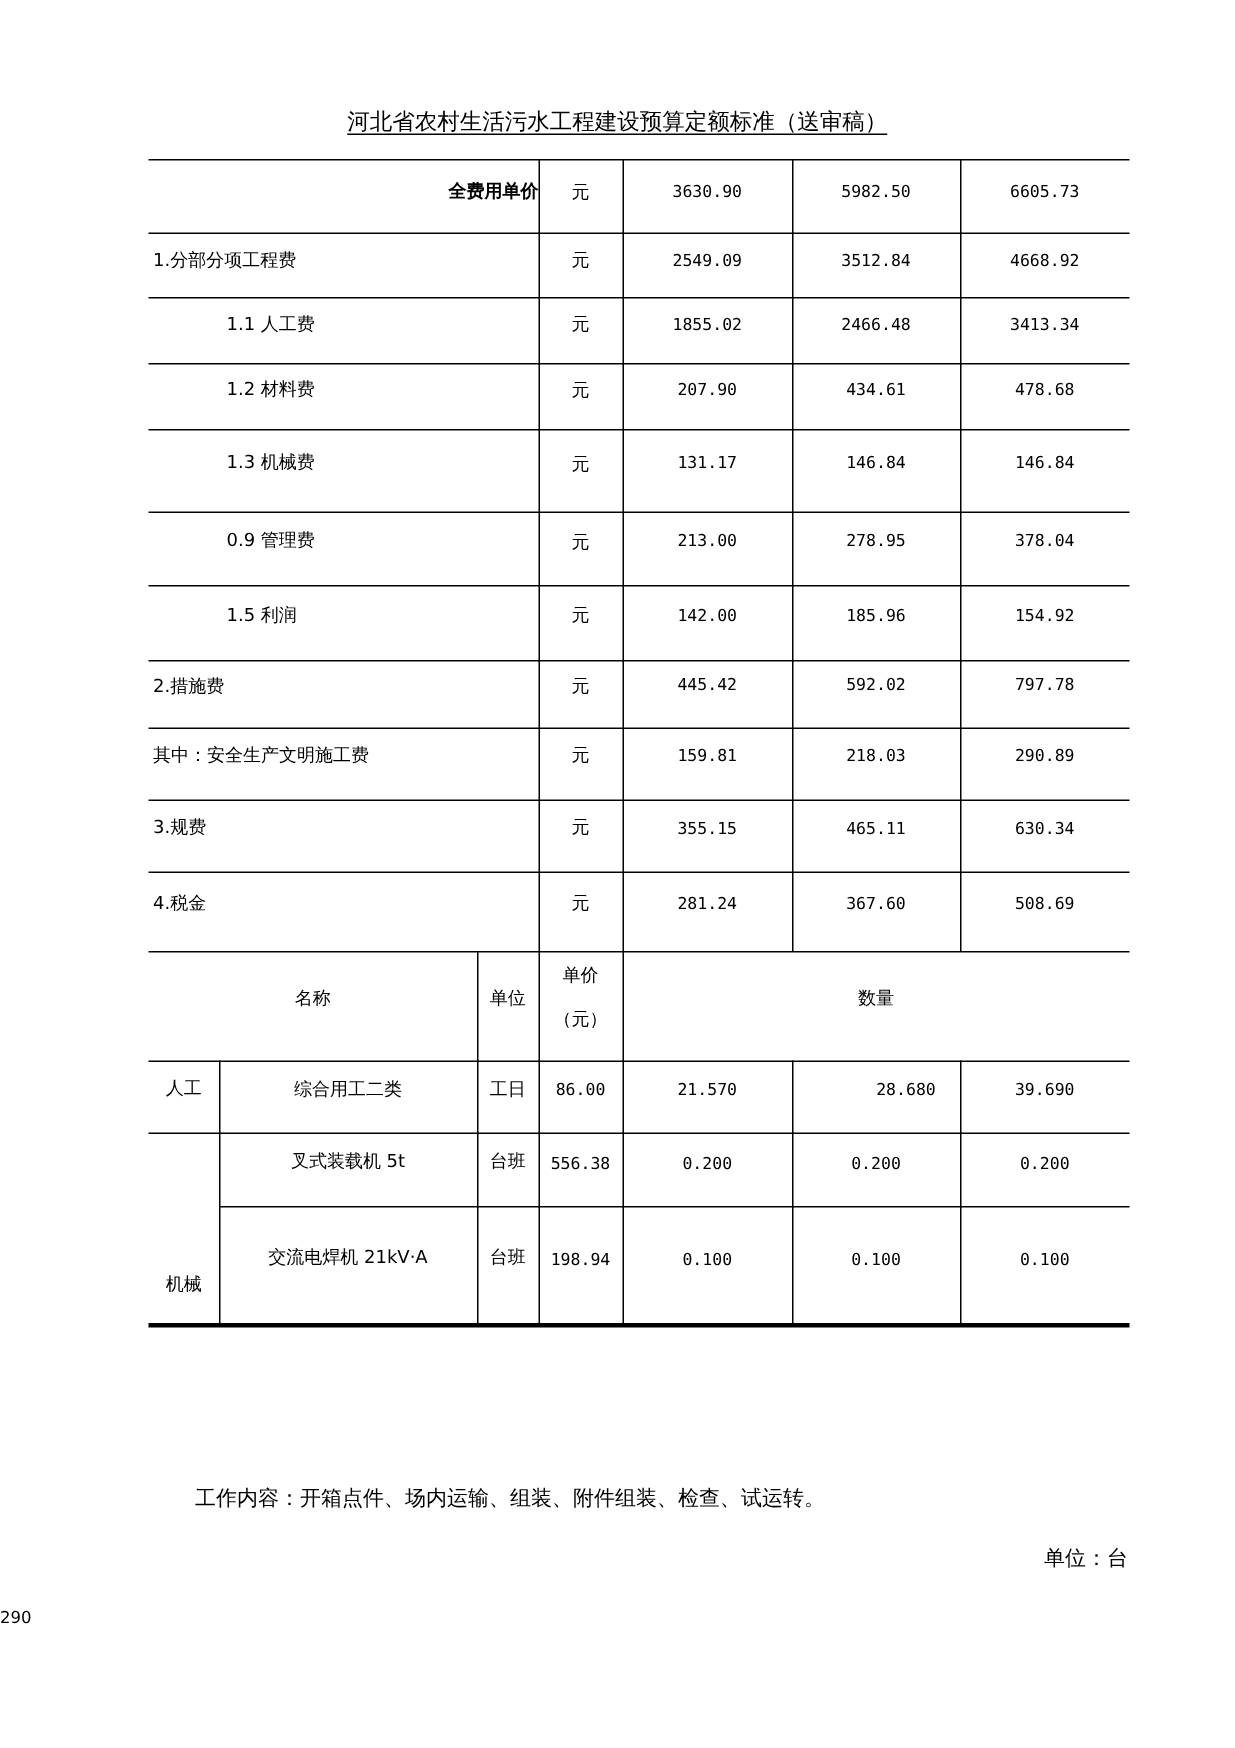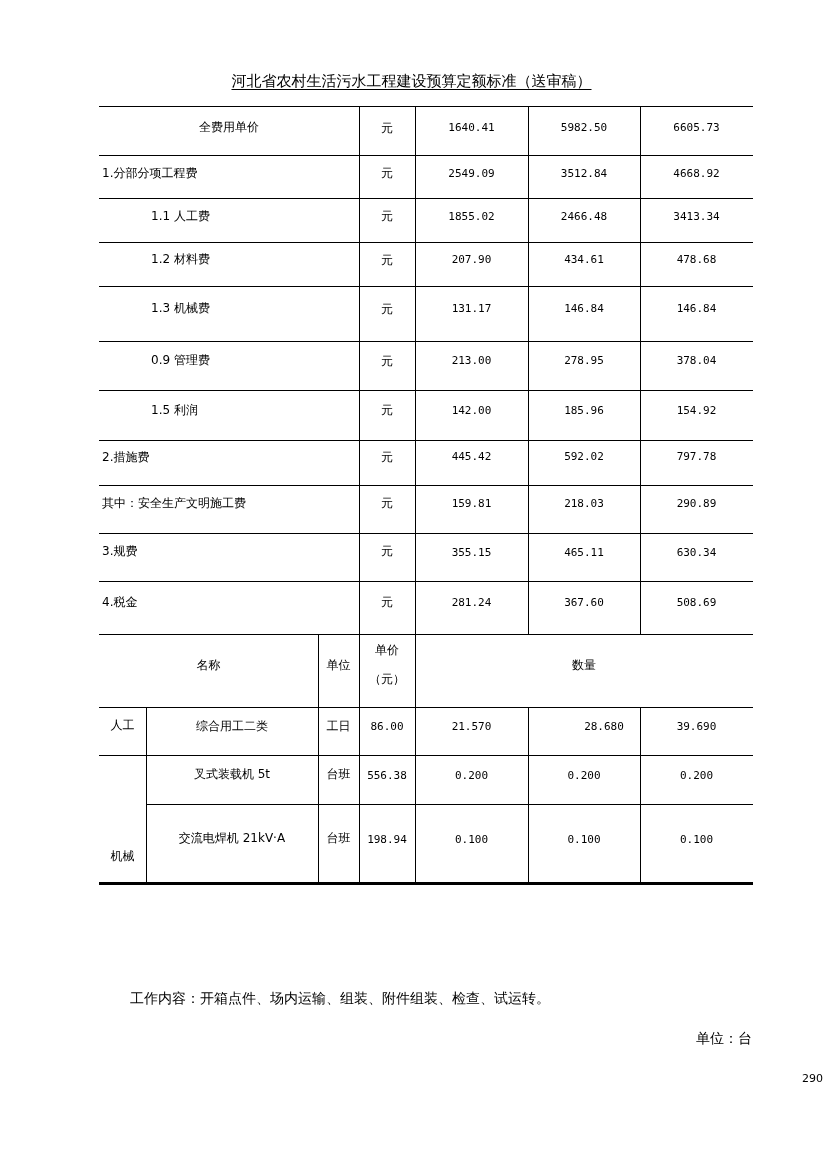--- a/index.html
+++ b/index.html
@@ -7,24 +7,24 @@
          font-family: "DejaVu Sans", "Liberation Sans", sans-serif; color: #000; }
   .title { position: absolute; left: 0; width: 823px; top: 72px; text-align: center;
            font-size: 15px; }
   .title span { text-decoration: underline; text-underline-offset: 3px; text-align: center; }
   .hline { position: absolute; left: 99px; width: 654px; height: 1px; background: #000; }
   .hline.thick { height: 3px; }
   .vline { position: absolute; width: 1px; background: #000; }
   .cell { position: absolute; font-size: 12px; white-space: nowrap; }
   .c { text-align: center; }
   .num { font-family: "DejaVu Sans Mono", "Liberation Mono", monospace; font-size: 11px; }
-  .bold { font-weight: normal; }
+  .bold { font-weight: bold; text-align: right; }
   .work { position: absolute; left: 130px; top: 990px; font-size: 14px; }
   .unit { position: absolute; right: 71px; top: 1030px; font-size: 14px; }
-  .page { position: absolute; left: 0; width: 823px; top: 1072px; text-align: right; font-size: 11px; }
+  .page { position: absolute; left: 0; width: 823px; top: 1072px; text-align: left; font-size: 11px; }
 </style>
 </head>
 <body>
 
 <div class="title"><span>河北省农村生活污水工程建设预算定额标准（送审稿）</span></div>
 
 <div class="hline" style="top:106px"></div>
 <div class="hline" style="top:155px"></div>
 <div class="hline" style="top:198px"></div>
 <div class="hline" style="top:242px"></div>
@@ -49,21 +49,21 @@
 <div class="vline" style="left:640px;top:106px;height:528px"></div>
 
 <div class="vline" style="left:318px;top:634px;height:249px"></div>
 <div class="vline" style="left:359px;top:634px;height:249px"></div>
 <div class="vline" style="left:146px;top:707px;height:176px"></div>
 <div class="vline" style="left:528px;top:707px;height:176px"></div>
 <div class="vline" style="left:640px;top:707px;height:176px"></div>
 
 <div class="cell c bold" style="left:99px;width:260px;top:119px">全费用单价</div>
 <div class="cell c" style="left:359px;width:56px;top:120px">元</div>
-<div class="cell c num" style="left:415px;width:113px;top:121px">1640.41</div>
+<div class="cell c num" style="left:415px;width:113px;top:121px">3630.90</div>
 <div class="cell c num" style="left:528px;width:112px;top:121px">5982.50</div>
 <div class="cell c num" style="left:640px;width:113px;top:121px">6605.73</div>
 
 <div class="cell" style="left:102px;top:165px">1.分部分项工程费</div>
 <div class="cell c" style="left:359px;width:56px;top:165px">元</div>
 <div class="cell c num" style="left:415px;width:113px;top:167px">2549.09</div>
 <div class="cell c num" style="left:528px;width:112px;top:167px">3512.84</div>
 <div class="cell c num" style="left:640px;width:113px;top:167px">4668.92</div>
 
 <div class="cell" style="left:151px;top:208px">1.1 人工费</div>

